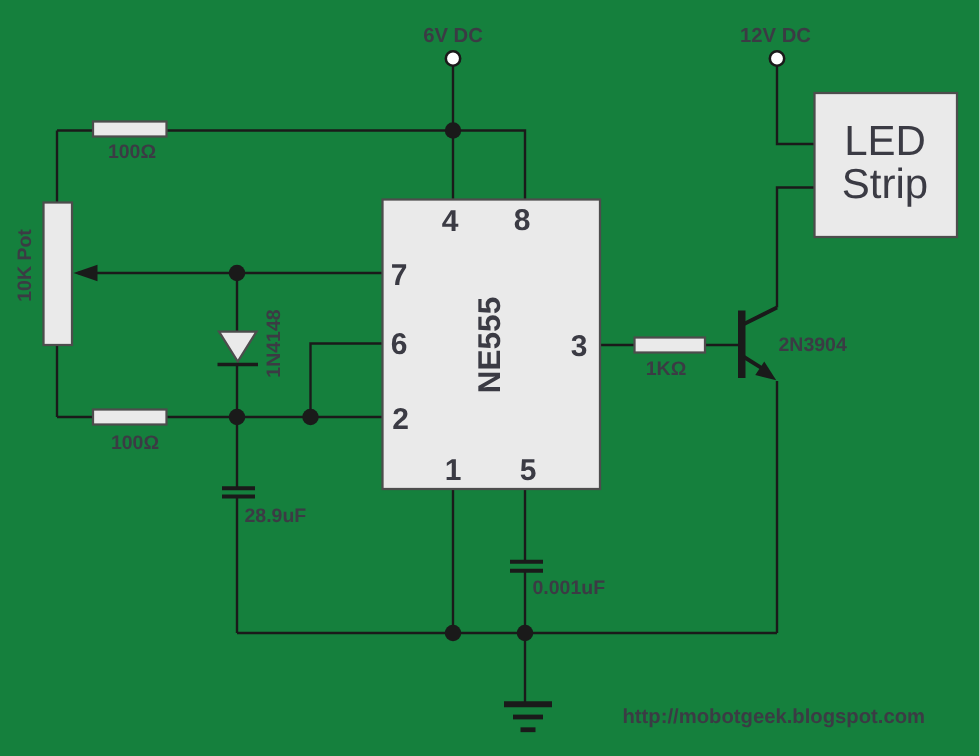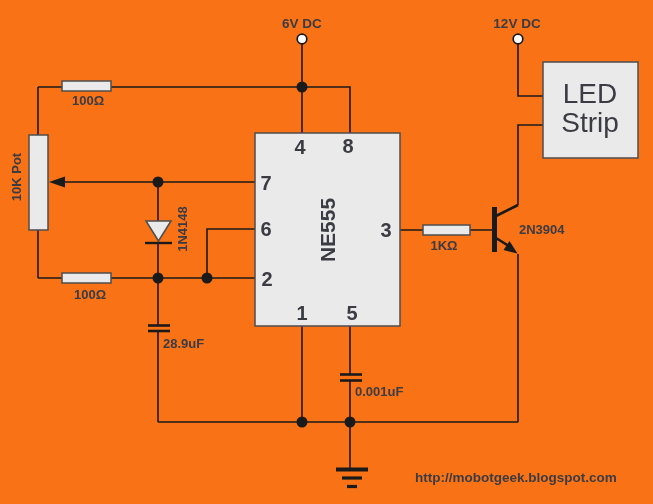--- a/index.html
+++ b/index.html
@@ -1,16 +1,16 @@
 <!DOCTYPE html>
 <html style="--wire: #1a1a1a; --fill: #eaeaea; --border: #4d4d4d; --text: #3b3b44;"><head>
 <meta charset="utf-8">
 <style>
   html,body { margin:0; padding:0; background:#ffffff; }
-  .stage { width:653px; height:504px; position:relative; background:#f97316; overflow:hidden; }
+  .stage { width:653px; height:504px; position:relative; background:#15803d; overflow:hidden; }
   svg { display:block; }
   .w    { fill:none; stroke:var(--wire,#1a1a1a); stroke-width:1.6; }
   .thk  { fill:none; stroke:var(--wire,#1a1a1a); }
   .comp { fill:var(--fill,#eaeaea); stroke:var(--border,#4d4d4d); stroke-width:1.5; }
   .dot  { fill:var(--wire,#1a1a1a); stroke:none; }
   .term { fill:#ffffff; stroke:var(--wire,#1a1a1a); stroke-width:1.7; }
   .blk  { fill:var(--wire,#1a1a1a); stroke:none; }
   text  { font-family:"Liberation Sans","DejaVu Sans",sans-serif; fill:var(--text,#3b3b44); }
   .lbl  { font-size:13px; font-weight:bold; }
   .sup  { font-size:13.5px; font-weight:bold; }

